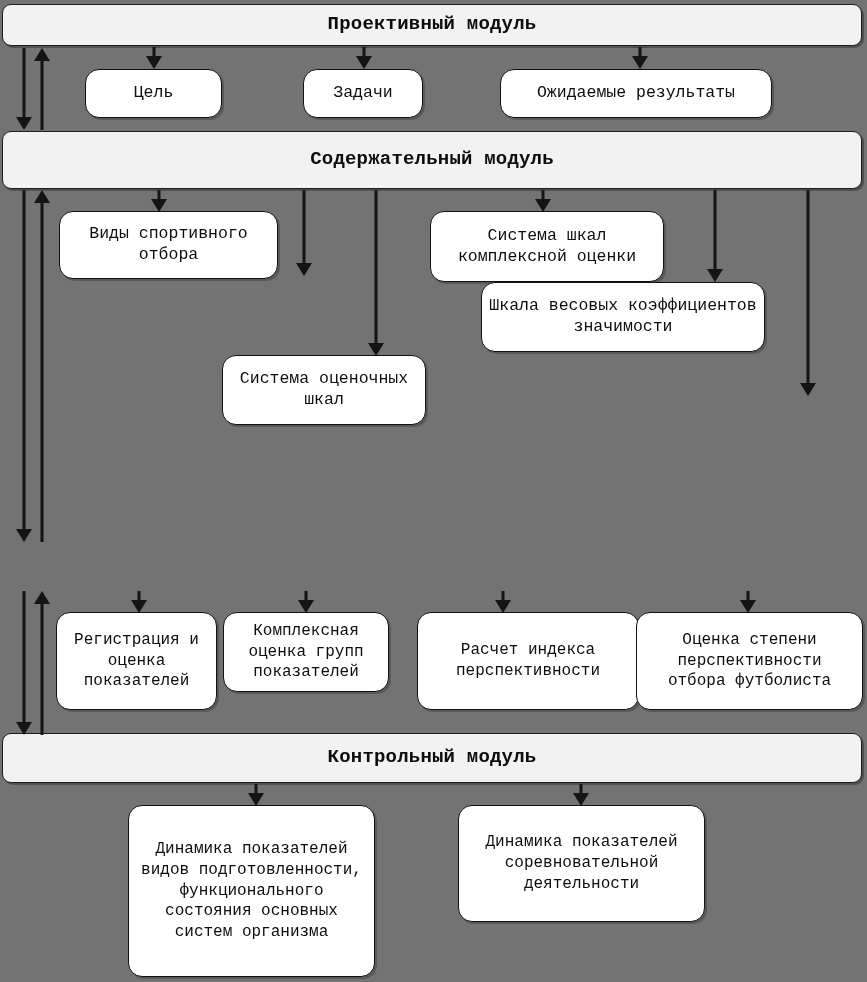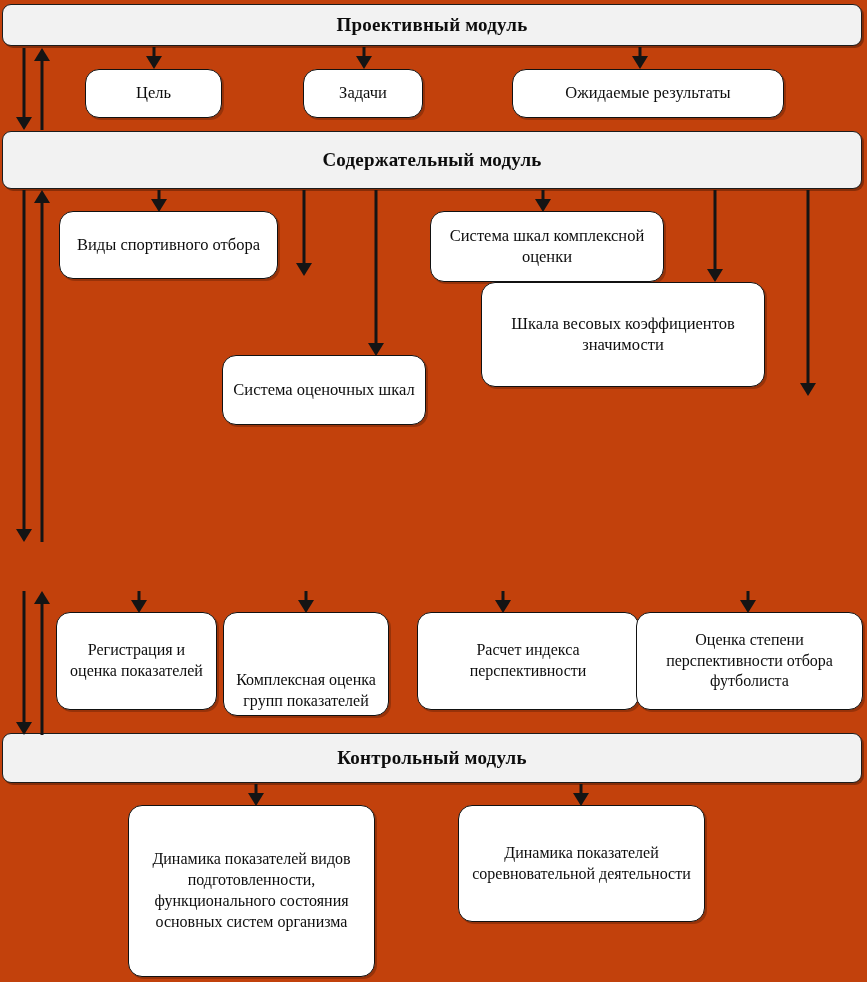--- a/index.html
+++ b/index.html
@@ -5,22 +5,22 @@
 <style>
   html, body {
     margin: 0;
     padding: 0;
     background: #ffffff;
   }
   #canvas {
     position: relative;
     width: 867px;
     height: 982px;
-    background: #c2410c;
-    font-family: Liberation Serif, serif;
+    background: #737373;
+    font-family: Liberation Mono, monospace;
     overflow: hidden;
   }
   
   .module-bar {
     position: absolute;
     box-sizing: border-box;
     background: #f2f2f2;
     border: 1.6px solid #1c1c1c;
     border-radius: 9px;
     display: flex;
@@ -111,21 +111,21 @@
     <div class="shaft" style="height:9px;"></div>
     <div class="head-down" style="top:9px;"></div>
   </div>
 
   <div class="node" style="left:85px; top:69px; width:137px; height:49px;">
     <span class="node-label">Цель</span>
   </div>
   <div class="node" style="left:303px; top:69px; width:120px; height:49px;">
     <span class="node-label">Задачи</span>
   </div>
-  <div class="node" style="left:512px; top:69px; width:272px; height:49px;">
+  <div class="node" style="left:500px; top:69px; width:272px; height:49px;">
     <span class="node-label">Ожидаемые результаты</span>
   </div>
 
   <div class="arrow" style="left:16px; top:48px; width:16px; height:82px;">
     <div class="shaft" style="height:69px;"></div>
     <div class="head-down" style="top:69px;"></div>
   </div>
   <div class="arrow" style="left:34px; top:48px; width:16px; height:82px;">
     <div class="head-up"></div>
     <div class="shaft" style="top:13px; height:69px;"></div>
@@ -164,21 +164,21 @@
   <div class="node" style="left:59px; top:211px; width:219px; height:68px;">
     <span class="node-label">Виды спортивного отбора</span>
   </div>
   <div class="node" style="left:430px; top:211px; width:234px; height:71px;">
     <span class="node-label">Система шкал комплексной оценки</span>
   </div>
 
   <div class="node" style="left:222px; top:355px; width:204px; height:70px;">
     <span class="node-label">Система оценочных шкал</span>
   </div>
-  <div class="node" style="left:481px; top:282px; width:284px; height:105px;align-items:center;">
+  <div class="node" style="left:481px; top:282px; width:284px; height:70px;align-items:center;">
     <span class="node-label">Шкала весовых коэффициентов значимости</span>
   </div>
 
   <div class="arrow" style="left:16px; top:190px; width:16px; height:352px;">
     <div class="shaft" style="height:339px;"></div>
     <div class="head-down" style="top:339px;"></div>
   </div>
   <div class="arrow" style="left:34px; top:190px; width:16px; height:352px;">
     <div class="head-up"></div>
     <div class="shaft" style="top:13px; height:339px;"></div>
@@ -198,21 +198,21 @@
     <div class="head-down" style="top:9px;"></div>
   </div>
   <div class="arrow" style="left:740px; top:591px; width:16px; height:22px;">
     <div class="shaft" style="height:9px;"></div>
     <div class="head-down" style="top:9px;"></div>
   </div>
 
   <div class="node small" style="left:56px; top:612px; width:161px; height:98px;">
     <span class="node-label">Регистрация и оценка показателей</span>
   </div>
-  <div class="node small" style="left:223px; top:612px; width:166px; height:104px;align-items:flex-end;">
+  <div class="node small" style="left:223px; top:612px; width:166px; height:80px;">
     <span class="node-label">Комплексная оценка групп показателей</span>
   </div>
   <div class="node small" style="left:401px; top:612px; width:222px; height:98px;margin-left:16px;">
     <span class="node-label">Расчет индекса перспективности</span>
   </div>
   <div class="node small" style="left:636px; top:612px; width:227px; height:98px;">
     <span class="node-label">Оценка степени перспективности отбора футболиста</span>
   </div>
 
   <div class="arrow" style="left:16px; top:591px; width:16px; height:144px;">

